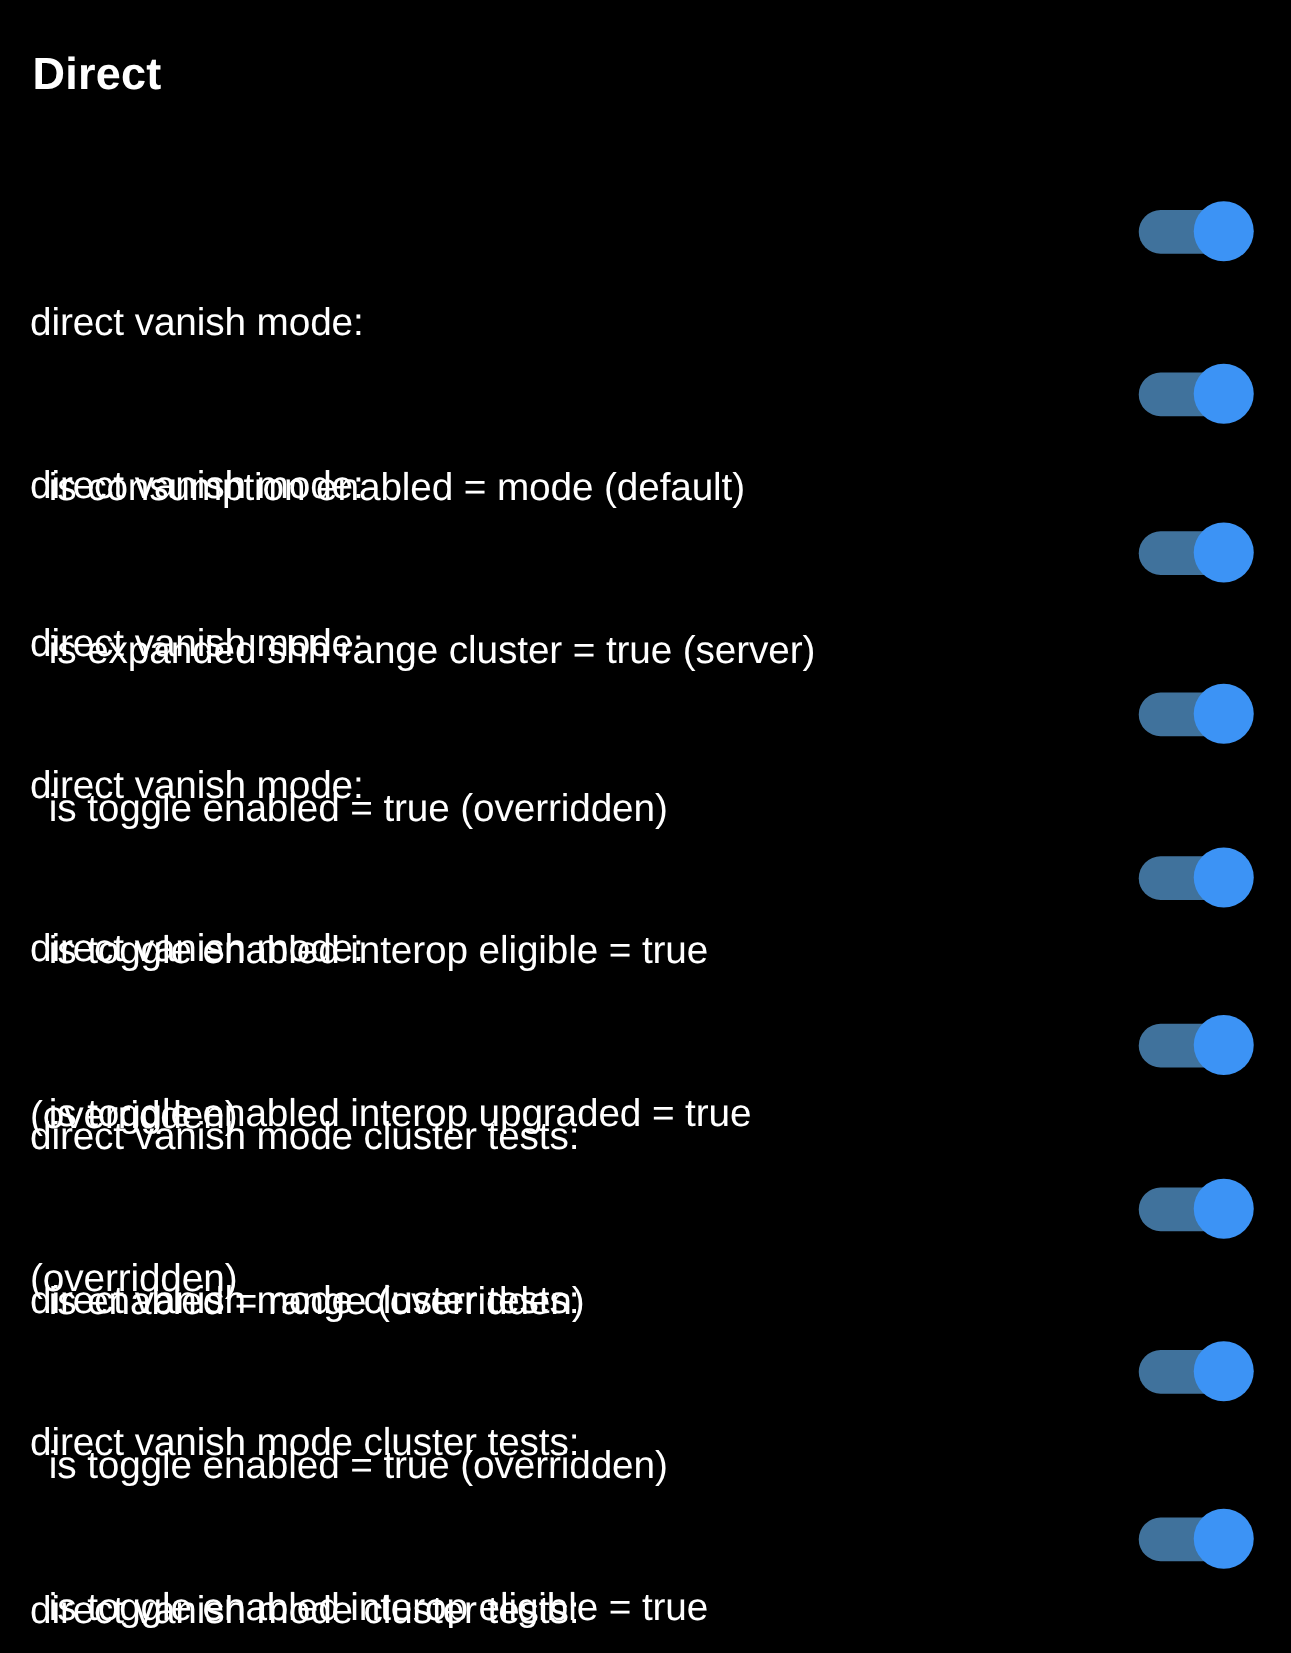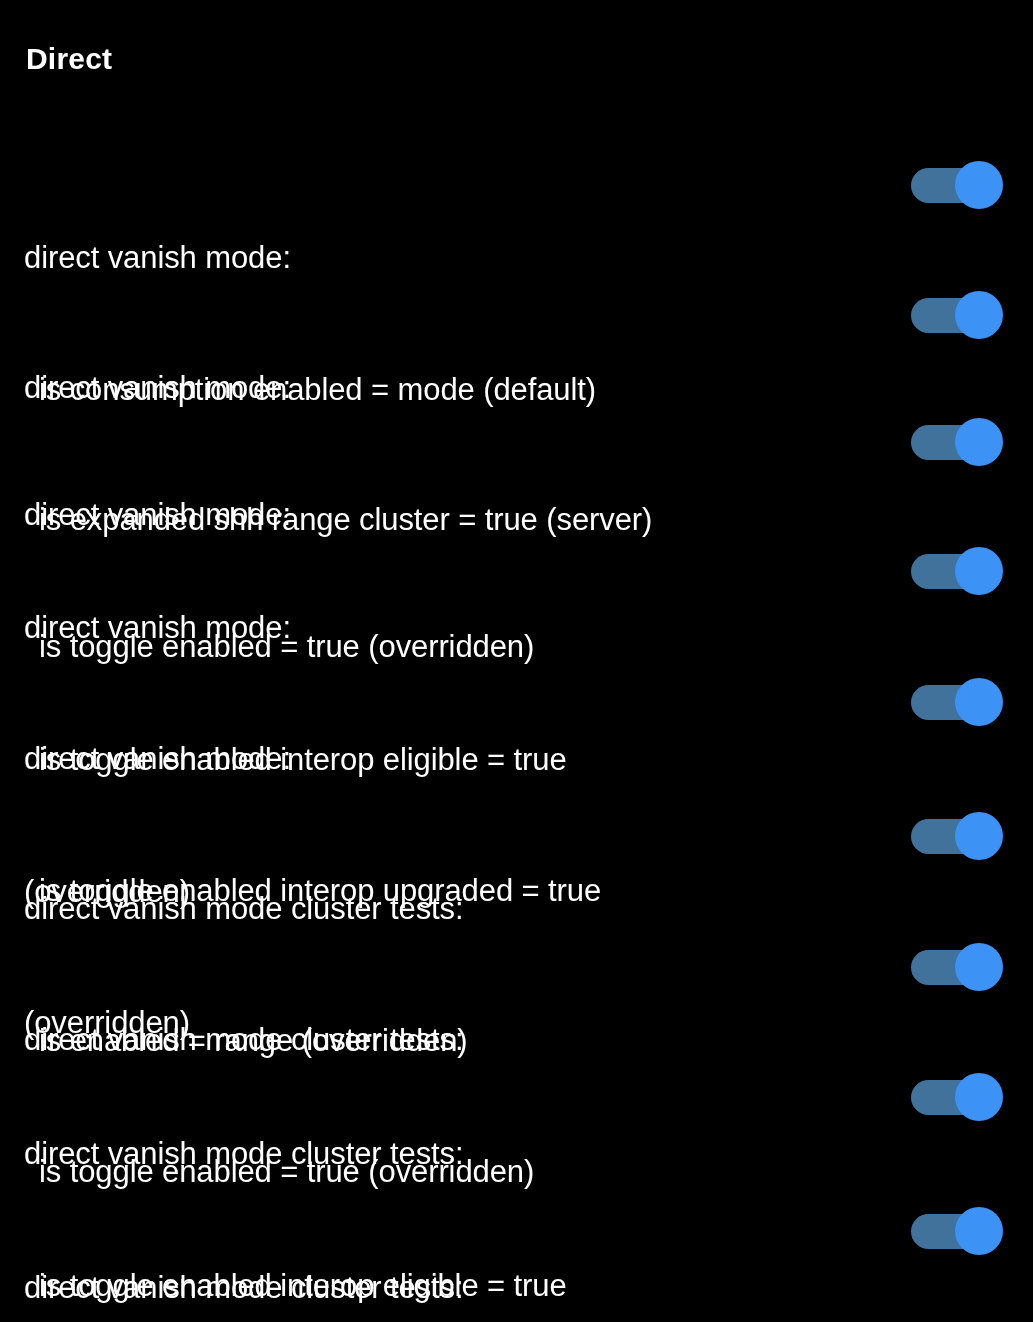--- a/index.html
+++ b/index.html
@@ -21,21 +21,21 @@
     width: 1033px;
     height: 1322px;
     background: #000000;
     box-sizing: border-box;
   }
 
   .page-title {
     position: absolute;
     left: 26px;
     top: 38px;
-    font-size: 30px;
+    font-size: 36px;
     font-weight: bold;
     line-height: 42px;
     letter-spacing: 0.2px;
     color: #ffffff;
     white-space: pre;
   }
 
   .settings-list {
     position: absolute;
     left: 0;

